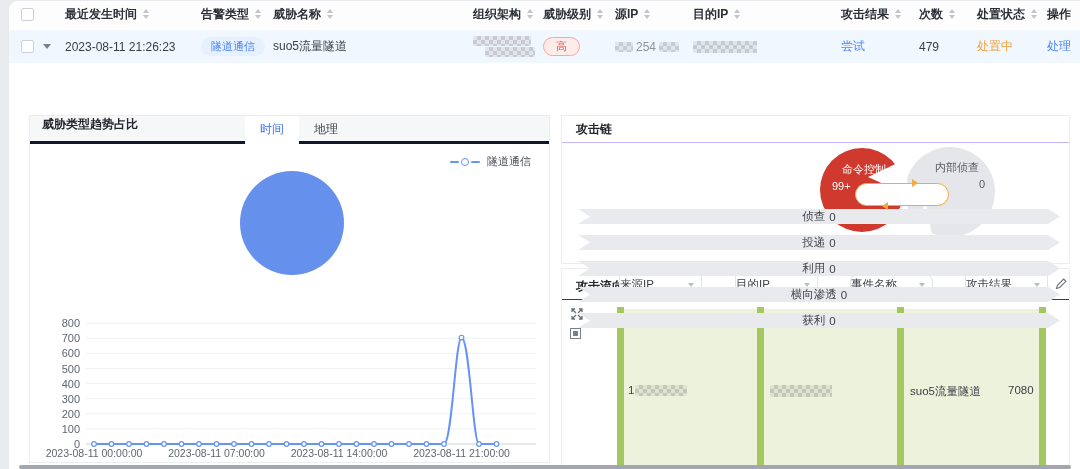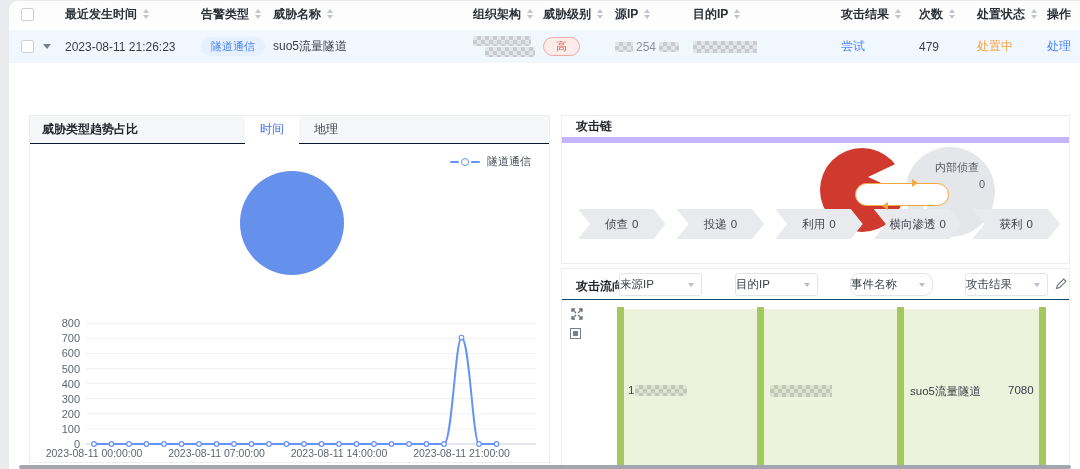--- a/index.html
+++ b/index.html
@@ -36,39 +36,39 @@
   .overview p { font-size:12px; color:#55595f; }
 
   
   .panel { position:absolute; border:1px solid #ebedf0; background:#fff; }
   .p-trend { left:20px; top:114px; width:521px; height:348px; }
   .p-chain { left:552px; top:114px; width:509px; height:149px; }
   .p-flow  { left:552px; top:267px; width:509px; height:202px; border-bottom:0; }
   .p-title { font-weight:bold; font-size:12px; color:#23262c; }
 
   
-  .trend-head { height:28px; background:#f6f7f9; border-bottom:1px solid #0f172a; display:flex; align-items:center; position:relative; }
+  .trend-head { height:28px; background:#f6f7f9; border-bottom:3px solid #0f172a; display:flex; align-items:flex-start; position:relative; }
   .trend-head .p-title { padding-left:12px; }
   .tabs { position:absolute; left:215px; top:0; height:28px; display:flex; }
   .tab { padding:0 15px; line-height:27px; cursor:pointer; color:#3c4149; }
   .tab.active { background:#fff; color:#3d6ef5; }
   .trend-body { position:relative; height:319px; }
   .legend { position:absolute; right:18px; top:10px; display:flex; align-items:center; gap:2px; }
   .legend .ln { width:9px; height:2px; background:#6693f5; border-radius:1px; }
   .legend .cir { width:8px; height:8px; border:1.5px solid #6693f5; border-radius:50%; background:#fff; }
   .legend .lbl { margin-left:5px; font-size:11px; color:#494e56; }
   .pie { position:absolute; left:210px; top:27px; width:104px; height:104px; border-radius:50%; }
   .trend-svg { position:absolute; inset:0; }
   .trend-svg text { font-family:"Liberation Sans","DejaVu Sans",sans-serif; }
 
   
-  .chain-head { height:27px; border-bottom:6px solid #c4b5fd; display:flex; align-items:center; padding-left:14px; }
+  .chain-head { height:27px; border-bottom:1px solid #c4b5fd; display:flex; align-items:center; padding-left:14px; }
   .chain-body { position:relative; height:121px; }
   .loops-svg { position:absolute; inset:0; z-index:0; }
-  .stages { position:absolute; left:16px; right:9px; top:66px; height:30px; display:flex; gap:11px; z-index:1; }
+  .stages { position:absolute; left:16px; right:9px; top:66px; height:30px; display:flex; gap:11px; z-index:1;flex-direction:column; }
   .stage { flex:1; background:#e8eaed; display:flex; align-items:center; justify-content:center; gap:4px;
            font-size:11.5px; color:#40454d;
            clip-path:polygon(0 0, calc(100% - 12px) 0, 100% 50%, calc(100% - 12px) 100%, 0 100%, 12px 50%); }
   .capsule { position:absolute; left:293px; top:40px; width:94px; height:23px; background:#fff;
              border:1.5px solid #f2a93f; border-radius:12px; z-index:2; }
   .capsule .tri-r { position:absolute; top:-5px; left:56px; width:0; height:0;
              border-top:4px solid transparent; border-bottom:4px solid transparent; border-left:6px solid #f2a93f; }
   .capsule .tri-l { position:absolute; bottom:-5px; left:26px; width:0; height:0;
              border-top:4px solid transparent; border-bottom:4px solid transparent; border-right:6px solid #f2a93f; }
   .loop-label { position:absolute; z-index:3; font-size:11px; text-align:center; line-height:1.5; }
@@ -312,20 +312,24 @@
           </div>
         <div class="stage">
             <span>获利</span>
             <span>0</span>
           </div>
       </div>
       <div class="capsule">
           <span class="tri-r"></span>
           <span class="tri-l"></span>
         </div>
+      <div class="loop-label loop-cmd">
+        <div>命令控制</div>
+          <div style="text-align:left;padding-left:8px;">99+</div>
+      </div>
       <div class="loop-label loop-int">
         <div>内部侦查</div>
           <div style="text-align:right;padding-right:12px;">0</div>
       </div>
     </div>
   </div>
 
   <div class="panel p-flow">
     <div class="flow-head">
       <span class="p-title">攻击流向</span>

